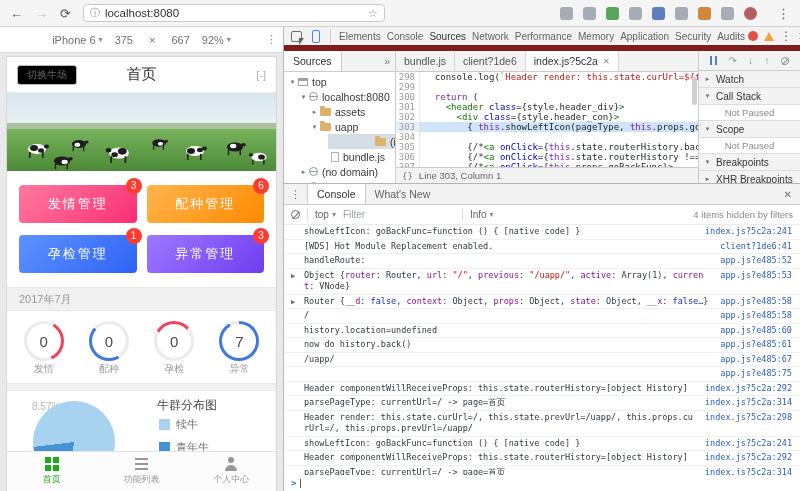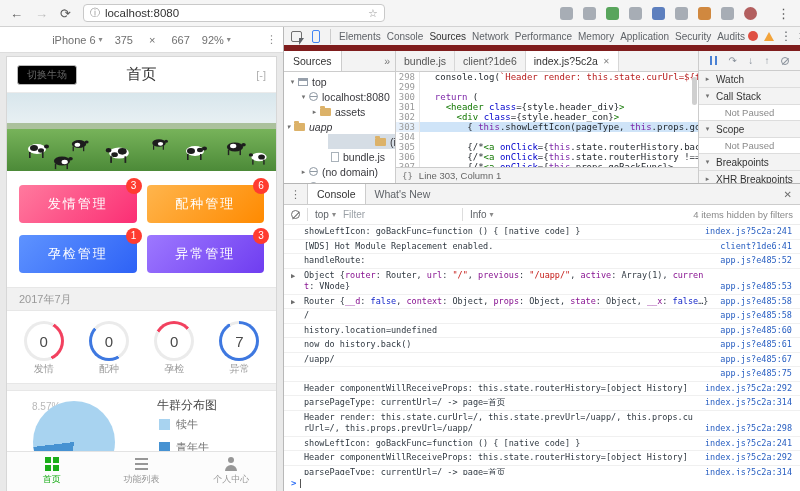--- a/index.html
+++ b/index.html
@@ -130,21 +130,21 @@
   .drawer-tab.active{background:#fff;border-left:1px solid #ccc;border-right:1px solid #ccc;color:#333}
   .drawer-close{margin-left:auto;align-self:center;padding:0 8px;color:#6e6e6e;font-size:10px}
   .con-toolbar{height:20px;flex:none;border-bottom:1px solid #ececec;display:flex;align-items:center;gap:7px;padding:0 7px;font-size:10px;color:#5f6368}
   .clear-ico{width:9px;height:9px;border:1px solid #6e6e6e;border-radius:50%;position:relative;flex:none}
   .clear-ico::after{content:'';position:absolute;left:-1px;top:3.5px;width:10px;height:1px;background:#6e6e6e;transform:rotate(-45deg)}
   .tb-sep{width:1px;height:13px;background:#ddd;flex:none}
   .dd{display:flex;align-items:center;gap:3px}
   .filter-text{color:#9aa0a6;width:112px}
   .hidden-note{margin-left:auto;color:#8a8a8a;font-size:9.5px}
   .console-out{flex:1;min-height:0;overflow:hidden;font-family:"DejaVu Sans Mono",monospace;font-size:8.5px;color:#303942}
-  .con-row{display:flex;align-items:flex-end;padding:1px 8px 1px 20px;border-bottom:1px solid #f0f0f0;position:relative;line-height:11.5px}
+  .con-row{display:flex;align-items:flex-start;padding:1px 8px 1px 20px;border-bottom:1px solid #f0f0f0;position:relative;line-height:11.5px}
   .con-arrow{position:absolute;left:7px;top:2px;font-size:7px;color:#6e6e6e}
   .con-text{flex:1;white-space:pre-wrap;word-break:break-all;min-height:11.5px}
   .con-link{color:#2a60c2;margin-left:10px;flex:none;text-decoration:none}
   .ck-pl{color:#303942}.ck-key{color:#881391}.ck-bool{color:#1526c9}.ck-st{color:#c41a16}
   .con-prompt{flex:none;display:flex;align-items:center;gap:4px;padding:3px 8px 3px 7px;font-family:"DejaVu Sans Mono",monospace;font-size:9px;color:#2a6df5;font-weight:bold}
   .prompt-caret{width:1px;height:9px;background:#555}
 </style>
 </head>
 <body>
 
@@ -405,21 +405,21 @@
               <div class="tree-row" style="padding-left: 15px;">
                 <span class="twisty">▾</span>
                 <span class="tico globe"></span>
                 <span>localhost:8080</span>
               </div>
               <div class="tree-row" style="padding-left: 26px;">
                 <span class="twisty">▸</span>
                 <span class="tico folder"></span>
                 <span>assets</span>
               </div>
-              <div class="tree-row" style=" font-style: italic;">
+              <div class="tree-row" style="padding-left: 26px;">
                 <span class="twisty">▾</span>
                 <span class="tico folder"></span>
                 <span>uapp</span>
               </div>
               <div class="tree-row selected" style="padding-left: 37px; margin-left: 44px;">
                 <span class="twisty"></span>
                 <span class="tico folder"></span>
                 <span>(index)</span>
               </div>
               <div class="tree-row" style="padding-left: 37px;">

